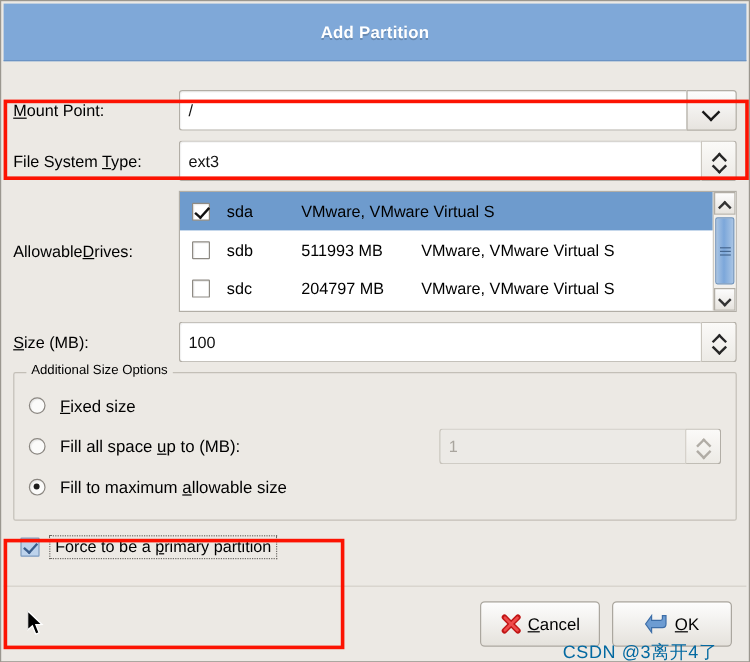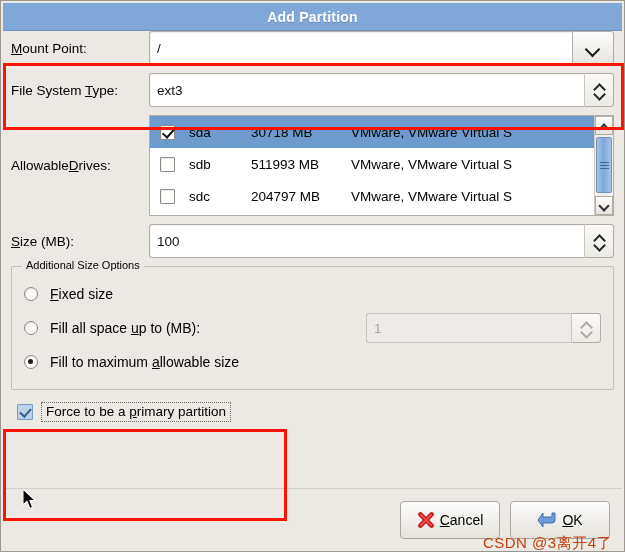--- a/index.html
+++ b/index.html
@@ -16,38 +16,38 @@
   }
   .dialog {
     position: relative;
     width: 625px; height: 552px;
     background: #ece9e4;
     border: 1px solid #9b978f;
     display: flex; flex-direction: column;
   }
   
   .titlebar {
-    height: 28px;
+    height: 48px;
     background: #7fa8d8;
     border-bottom: 1px solid #6b93c4;
     display: flex; align-items: center; justify-content: center;
     flex: 0 0 auto;
     margin: 2px 2px 0 2px;
   }
   .titlebar-text {
     color: #ffffff;
     font-weight: bold;
     font-size: 14px;
     letter-spacing: .2px;
     text-shadow: 0 1px 0 rgba(0,0,0,.18);
   }
   
   .content {
     flex: 1 1 auto;
-    padding: 0 10px 0 10px;
+    padding: 24px 10px 0 10px;
     position: relative;
   }
   .row {
     display: flex; align-items: center;
     margin-bottom: 8px;
   }
   .row-label {
     width: 138px;
     flex: 0 0 138px;
     font-size: 13.5px;
@@ -310,23 +310,23 @@
     display: flex; align-items: center; justify-content: center;
     gap: 5px;
     font-size: 14px;
     padding: 0 14px;
     box-shadow: 0 1px 0 rgba(255,255,255,.7) inset;
   }
   .icon-x { width: 18px; height: 18px; flex: 0 0 18px; }
   .icon-enter { width: 20px; height: 18px; flex: 0 0 20px; }
   .watermark {
     position: absolute;
-    right: 12px; bottom: -2px;
+    right: 26px; bottom: -2px;
     font-size: 15px;
-    color: #c2410c;
+    color: #0369a1;
     letter-spacing: .5px;
   }
 
   
   .annot {
     position: absolute;
     border: 3px solid #fc1302;
     pointer-events: none;
     z-index: 40;
   }
@@ -370,21 +370,20 @@
           <span>Allowable </span>
           <u>D</u>
           <span>rives:</span>
         </div>
       <div class="listbox">
         <div class="list-items">
 
           <div class="drive selected">
             <span class="cb checked"></span>
             <span class="d-name">sda</span>
-            <span class="d-size">30718 MB</span>
             <span class="d-model">VMware, VMware Virtual S</span>
           </div>
 
           <div class="drive">
             <span class="cb"></span>
             <span class="d-name">sdb</span>
             <span class="d-size">511993 MB</span>
             <span class="d-model">VMware, VMware Virtual S</span>
           </div>
 

